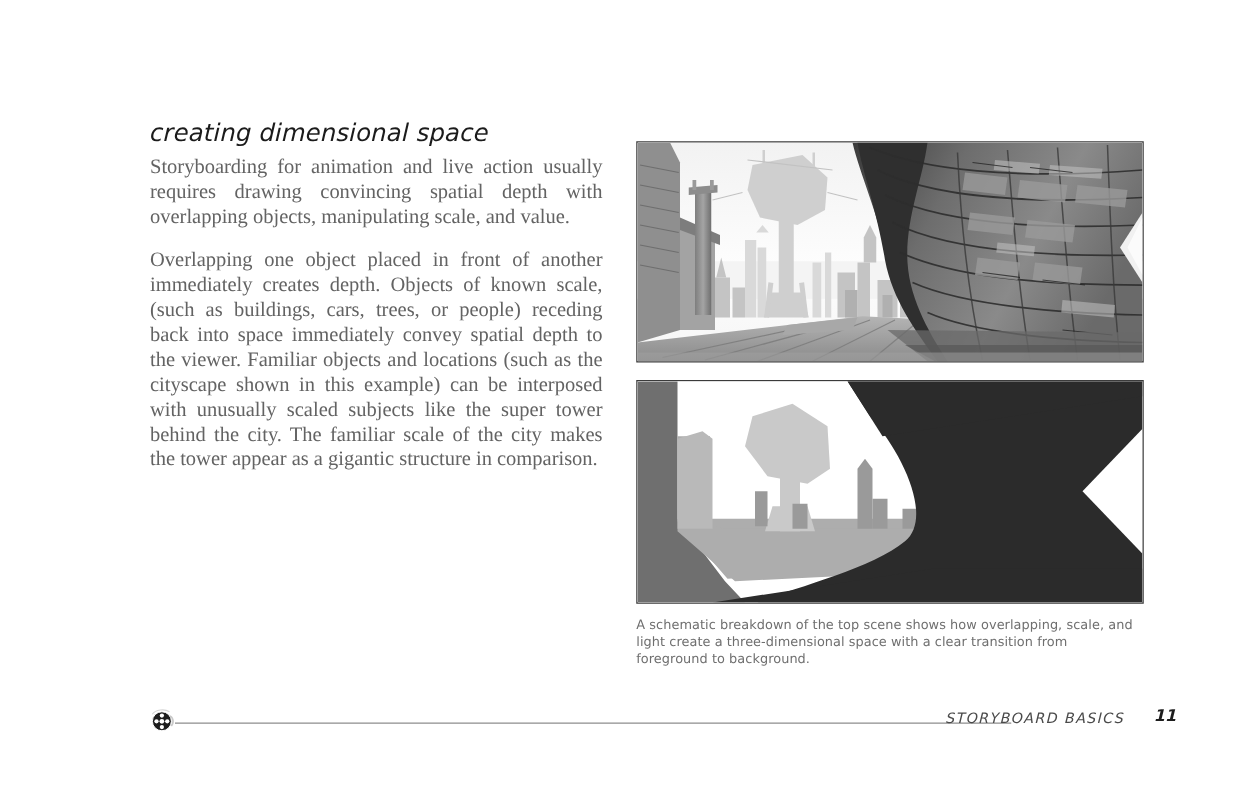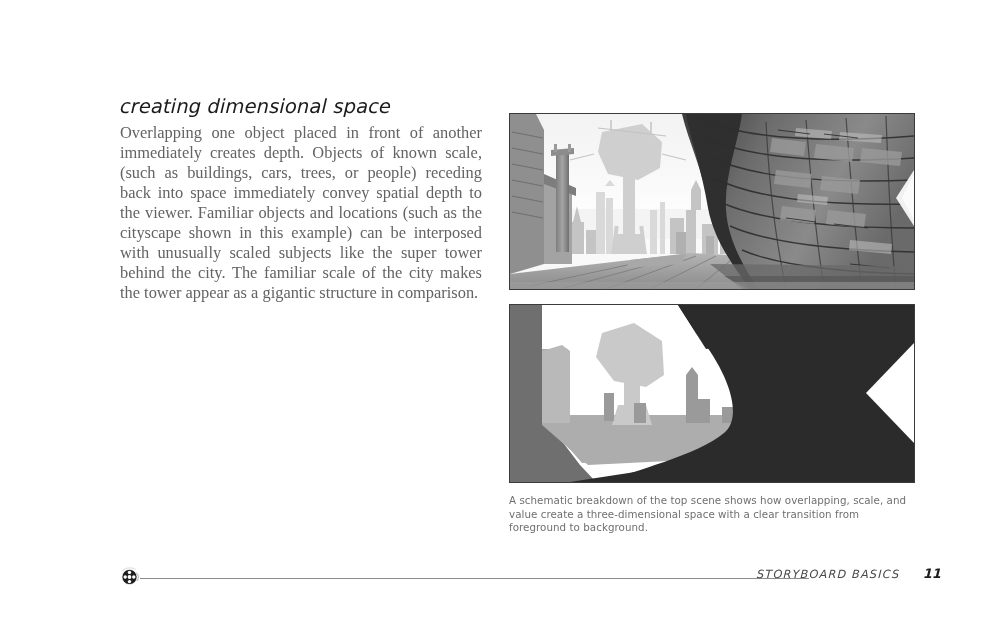--- a/index.html
+++ b/index.html
@@ -125,20 +125,21 @@
   }
 </style>
 </head>
 <body>
 
 <div id="page">
 
   <div id="text-column">
     <h1 id="chapter-heading">creating dimensional space</h1>
 
+    <p class="body-par">Storyboarding for animation and live action usually requires drawing convincing spatial depth with overlapping objects, manipulating scale, and value.</p>
 
     <p class="body-par">Overlapping one object placed in front of another immediately creates depth. Objects of known scale, (such as buildings, cars, trees, or people) receding back into space immediately convey spatial depth to the viewer. Familiar objects and locations (such as the cityscape shown in this example) can be interposed with unusually scaled subjects like the super tower behind the city. The familiar scale of the city makes the tower appear as a gigantic structure in comparison.</p>
 
   </div>
 
   <div id="figure-column">
 
     <div class="figure-frame" id="figure-concept">
       <svg class="figure-svg" viewBox="0 0 404 175" preserveAspectRatio="none">
         <defs>
@@ -330,21 +331,21 @@
 
         <polygon points="168,0 404,0 404,12 196,44" fill="#2b2b2b"></polygon>
 
         <polygon points="404,38 356,88 404,138" fill="#ffffff"></polygon>
 
         <polygon points="0,170 96,160 240,152 240,177 0,177" fill="#3a3a3a" opacity="0.0"></polygon>
         <polygon points="60,177 236,150 404,150 404,177" fill="#2b2b2b"></polygon>
       </svg>
     </div>
 
-    <div id="figure-caption">A schematic breakdown of the top scene shows how overlapping, scale, and value create a three-dimensional space with a clear transition from foreground to background.</div>
+    <div id="figure-caption">A schematic breakdown of the top scene shows how overlapping, scale, and light create a three-dimensional space with a clear transition from foreground to background.</div>
   </div>
 
   <div id="page-footer">
 
     <svg id="reel-icon" viewBox="0 0 22 22">
       <circle cx="9.5" cy="11" r="7.6" fill="#1d1d1d"></circle>
       <circle cx="9.5" cy="11" r="7.6" fill="none" stroke="#ffffff" stroke-width="0.8"></circle>
       <circle cx="9.5" cy="11" r="1.9" fill="#ffffff"></circle>
       <circle cx="9.5" cy="6.4" r="1.7" fill="#ffffff"></circle>
       <circle cx="9.5" cy="15.6" r="1.7" fill="#ffffff"></circle>

